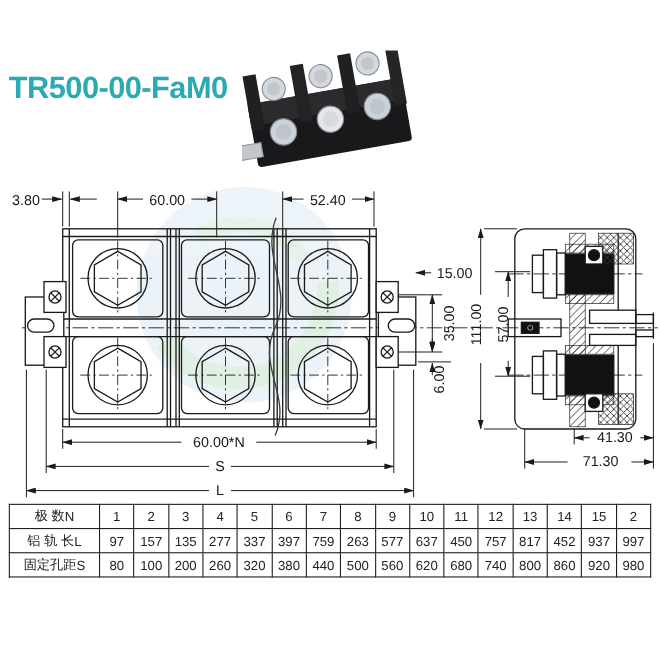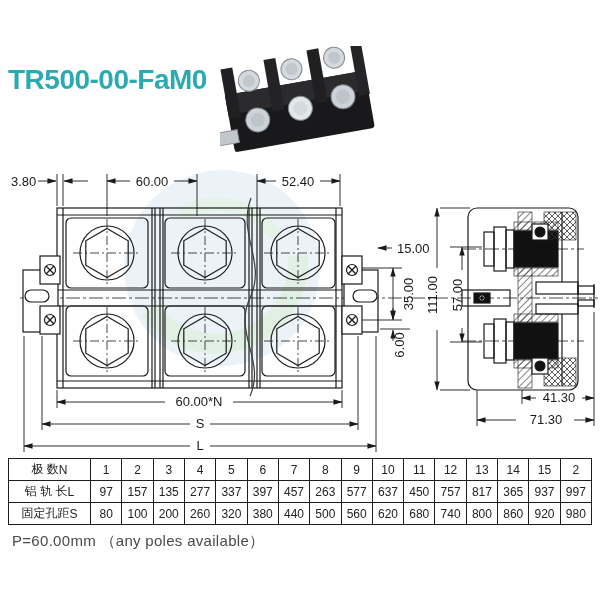--- a/index.html
+++ b/index.html
@@ -326,28 +326,28 @@
               <span>铝 轨 长</span>
               <span>L</span>
             </div>
           </td>
           <td>97</td>
           <td>157</td>
           <td>135</td>
           <td>277</td>
           <td>337</td>
           <td>397</td>
-          <td>457</td>
+          <td>759</td>
           <td>263</td>
           <td>577</td>
           <td>637</td>
           <td>450</td>
           <td>757</td>
           <td>817</td>
-          <td>365</td>
+          <td>452</td>
           <td>937</td>
           <td>997</td>
         </tr>
         <tr>
           <td class="lbl">
             <div class="lblwrap">
               <span>固定孔距</span>
               <span>S</span>
             </div>
           </td>
@@ -364,15 +364,14 @@
           <td>680</td>
           <td>740</td>
           <td>800</td>
           <td>860</td>
           <td>920</td>
           <td>980</td>
         </tr>
       </tbody>
   </table>
 
-  <div class="footer-note">P=60.00mm （any poles available）</div>
 
 </div>
 
 </body></html>

